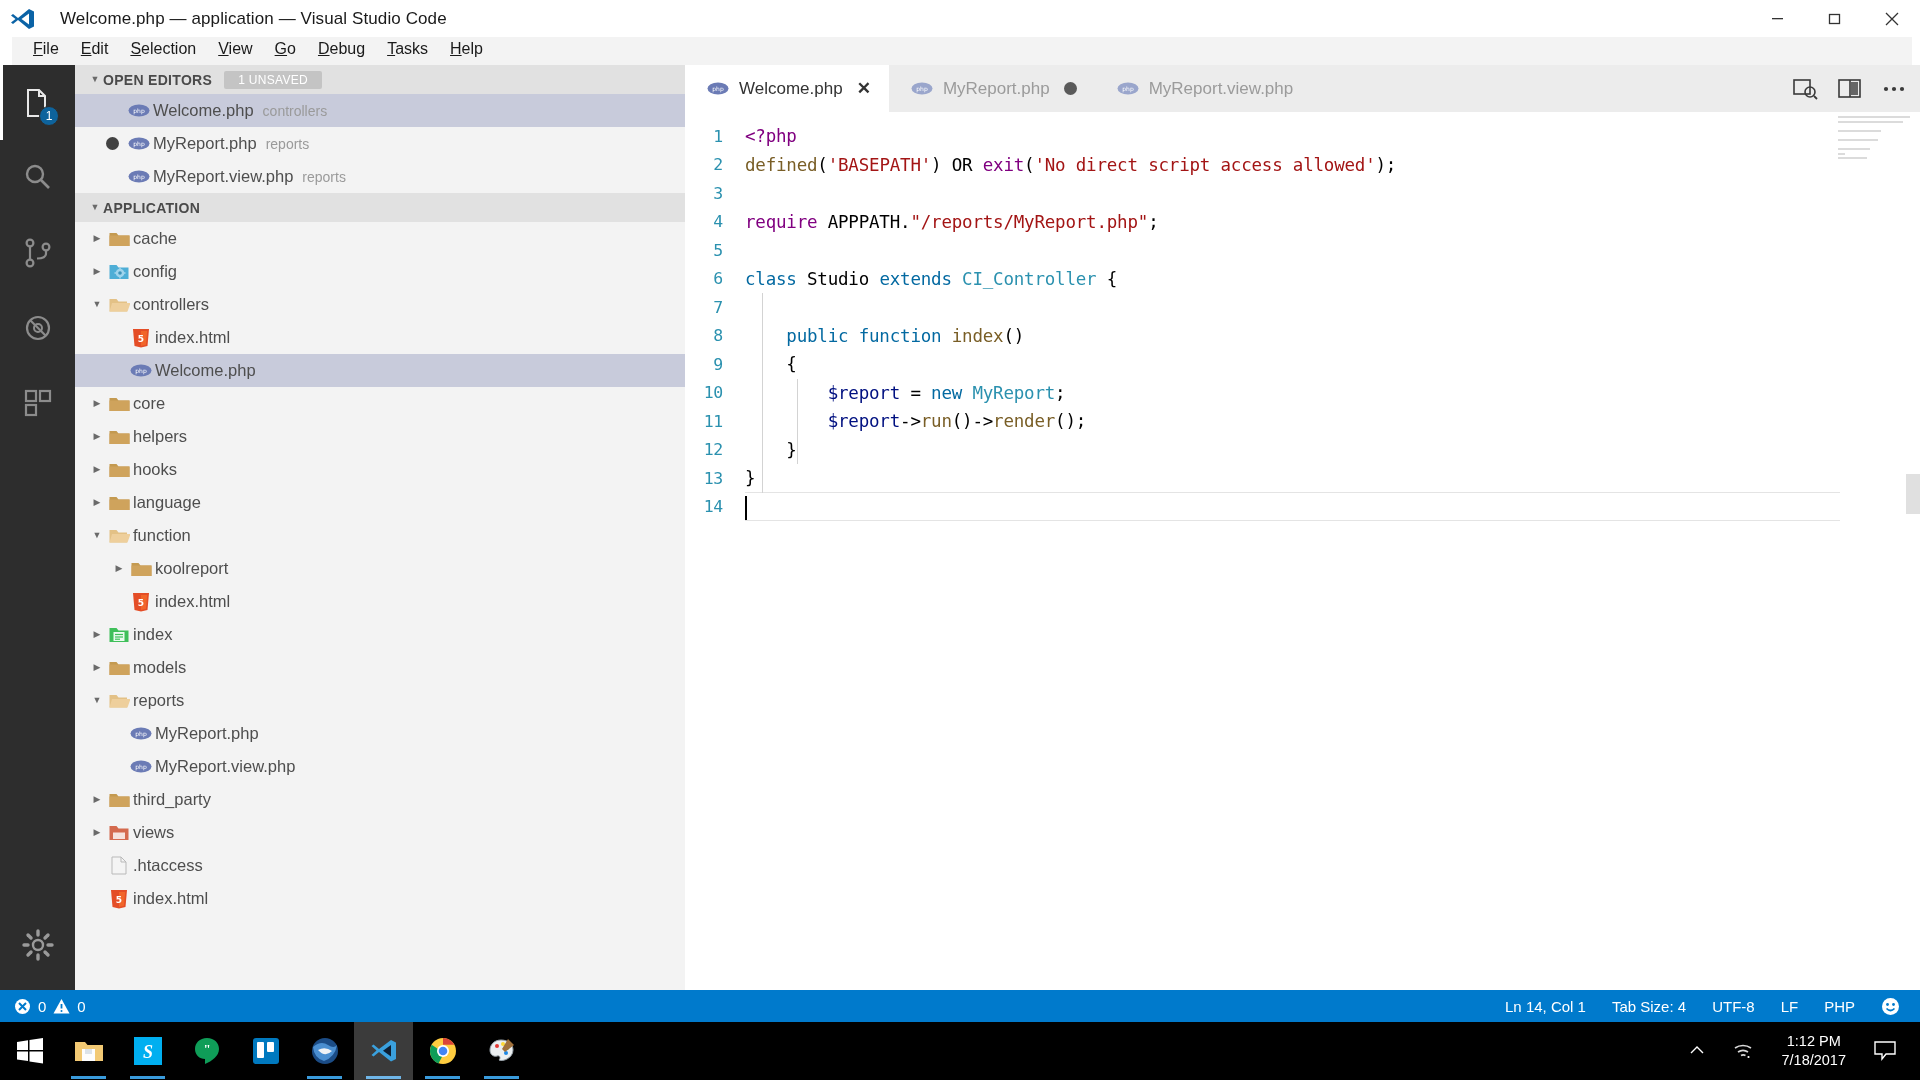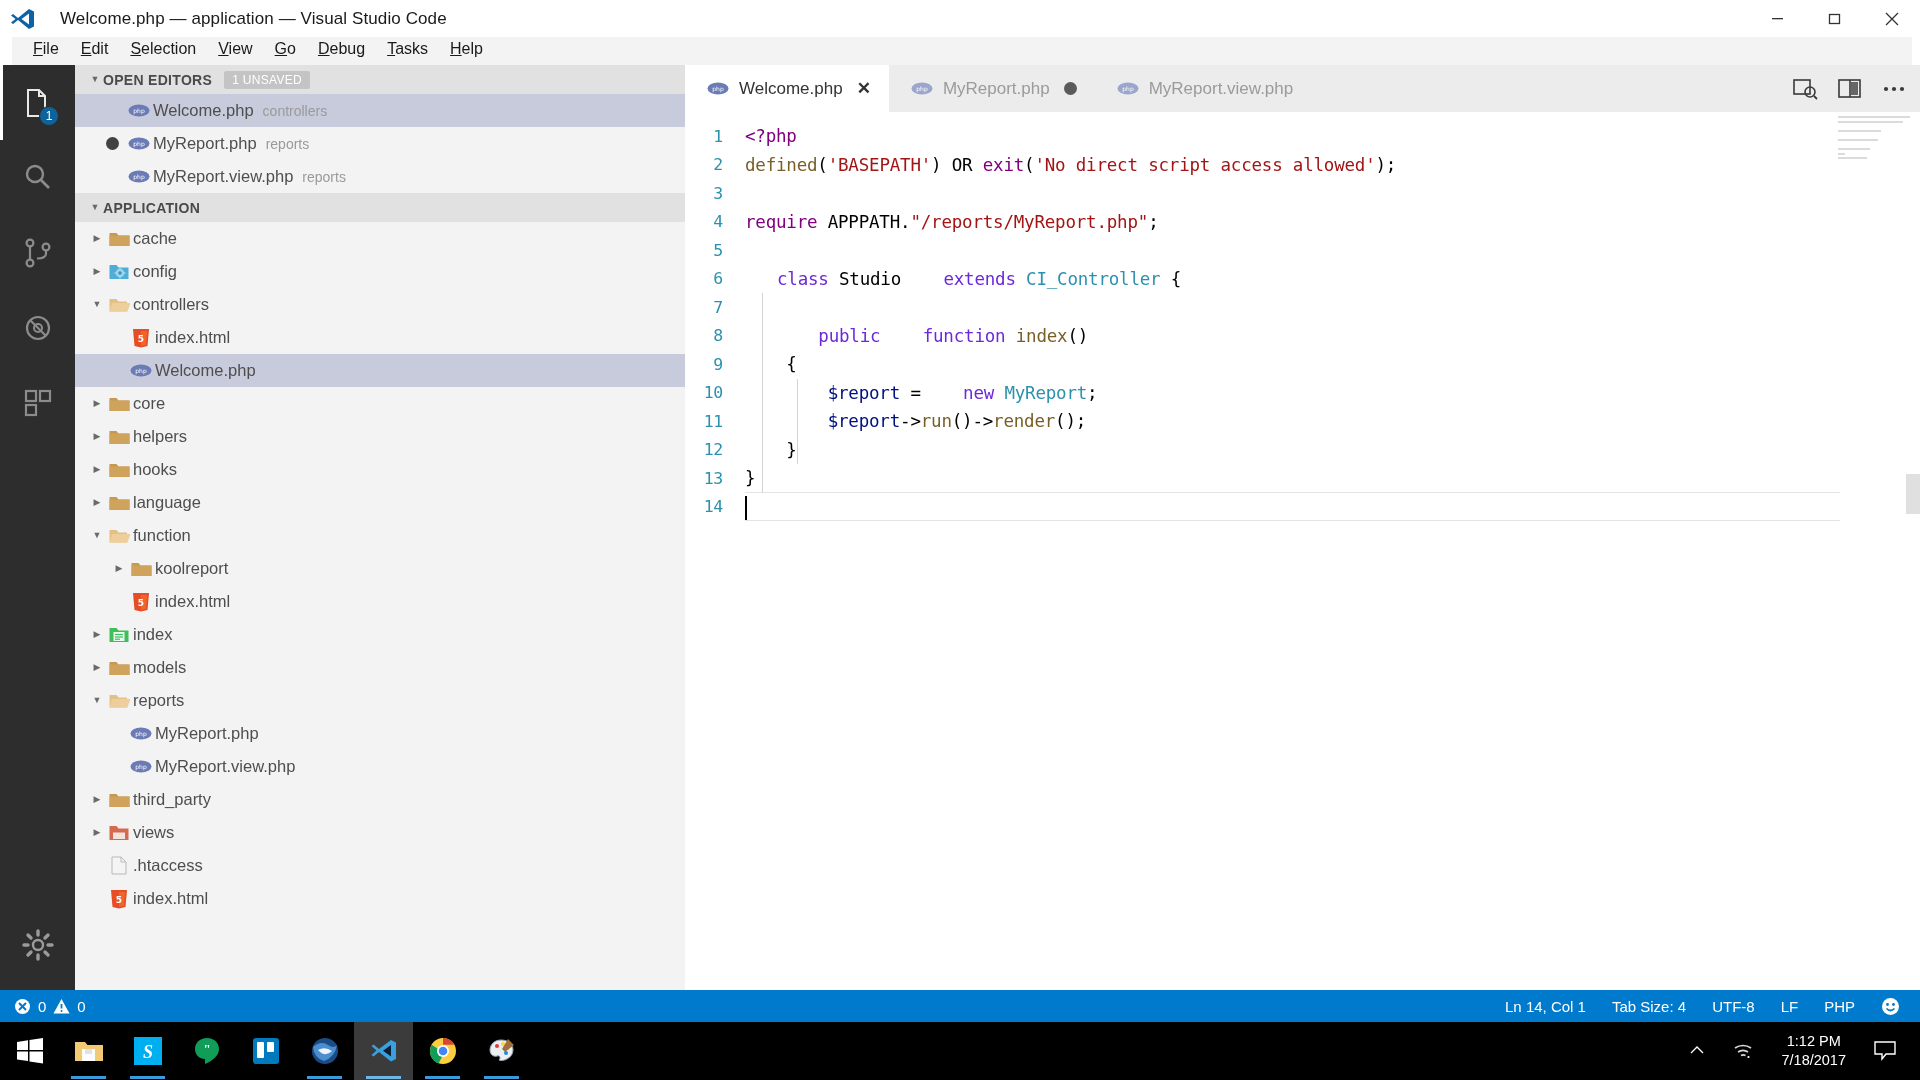--- a/index.html
+++ b/index.html
@@ -69,21 +69,21 @@
     height: 29px; background: #e1e1e1; display: flex; align-items: center;
     padding-left: 12px; font-size: 14px; font-weight: bold; color: #4a4a4a;
     letter-spacing: .3px;
   }
   .twisty {
     width: 16px; flex: none; color: #6a6a6a; font-size: 9px; text-align: center;
     line-height: 1;
   }
   .badge-unsaved {
     background: #c4c4c4; color: #fff; font-size: 12px; font-weight: normal;
-    padding: 2px 8px; margin-left: 12px; border-radius: 2px; letter-spacing: .3px;
+    padding: 2px 14px; margin-left: 12px; border-radius: 2px; letter-spacing: .3px;
   }
   .row {
     height: 33px; display: flex; align-items: center; font-size: 16.5px;
     color: #4e4e4e; white-space: nowrap; padding-left: 12px;
   }
   .row.selected { background: #c8cbdb; }
   .row .dirty-dot {
     width: 13px; height: 13px; border-radius: 50%; background: #424242;
     margin-right: 6px; flex: none;
   }
@@ -127,21 +127,21 @@
   .code-line { display: flex; height: 28.5px; align-items: center; }
   .ln {
     width: 60px; text-align: right; padding-right: 22px;
     font-family: "DejaVu Sans Mono", monospace; font-size: 16.5px; color: #2b91af;
     flex: none; letter-spacing: -.3px;
   }
   .code {
     font-family: "DejaVu Sans Mono", monospace; font-size: 17.5px; color: #000;
     white-space: pre; letter-spacing: -.2px;
   }
-  .kw { color: #6d28d9; margin-left: 32px; }
+  .kw { color: #0369a1; }
   .kw2 { color: #800080; }
   .str { color: #a31515; }
   .fn { color: #795e26; }
   .type { color: #2b91af; }
   .var { color: #001080; }
   .punc { color: #000; }
 
   .cur-line-border {
     position: absolute; left: 60px; right: 80px; height: 1px; background: #e4e4e4;
   }

